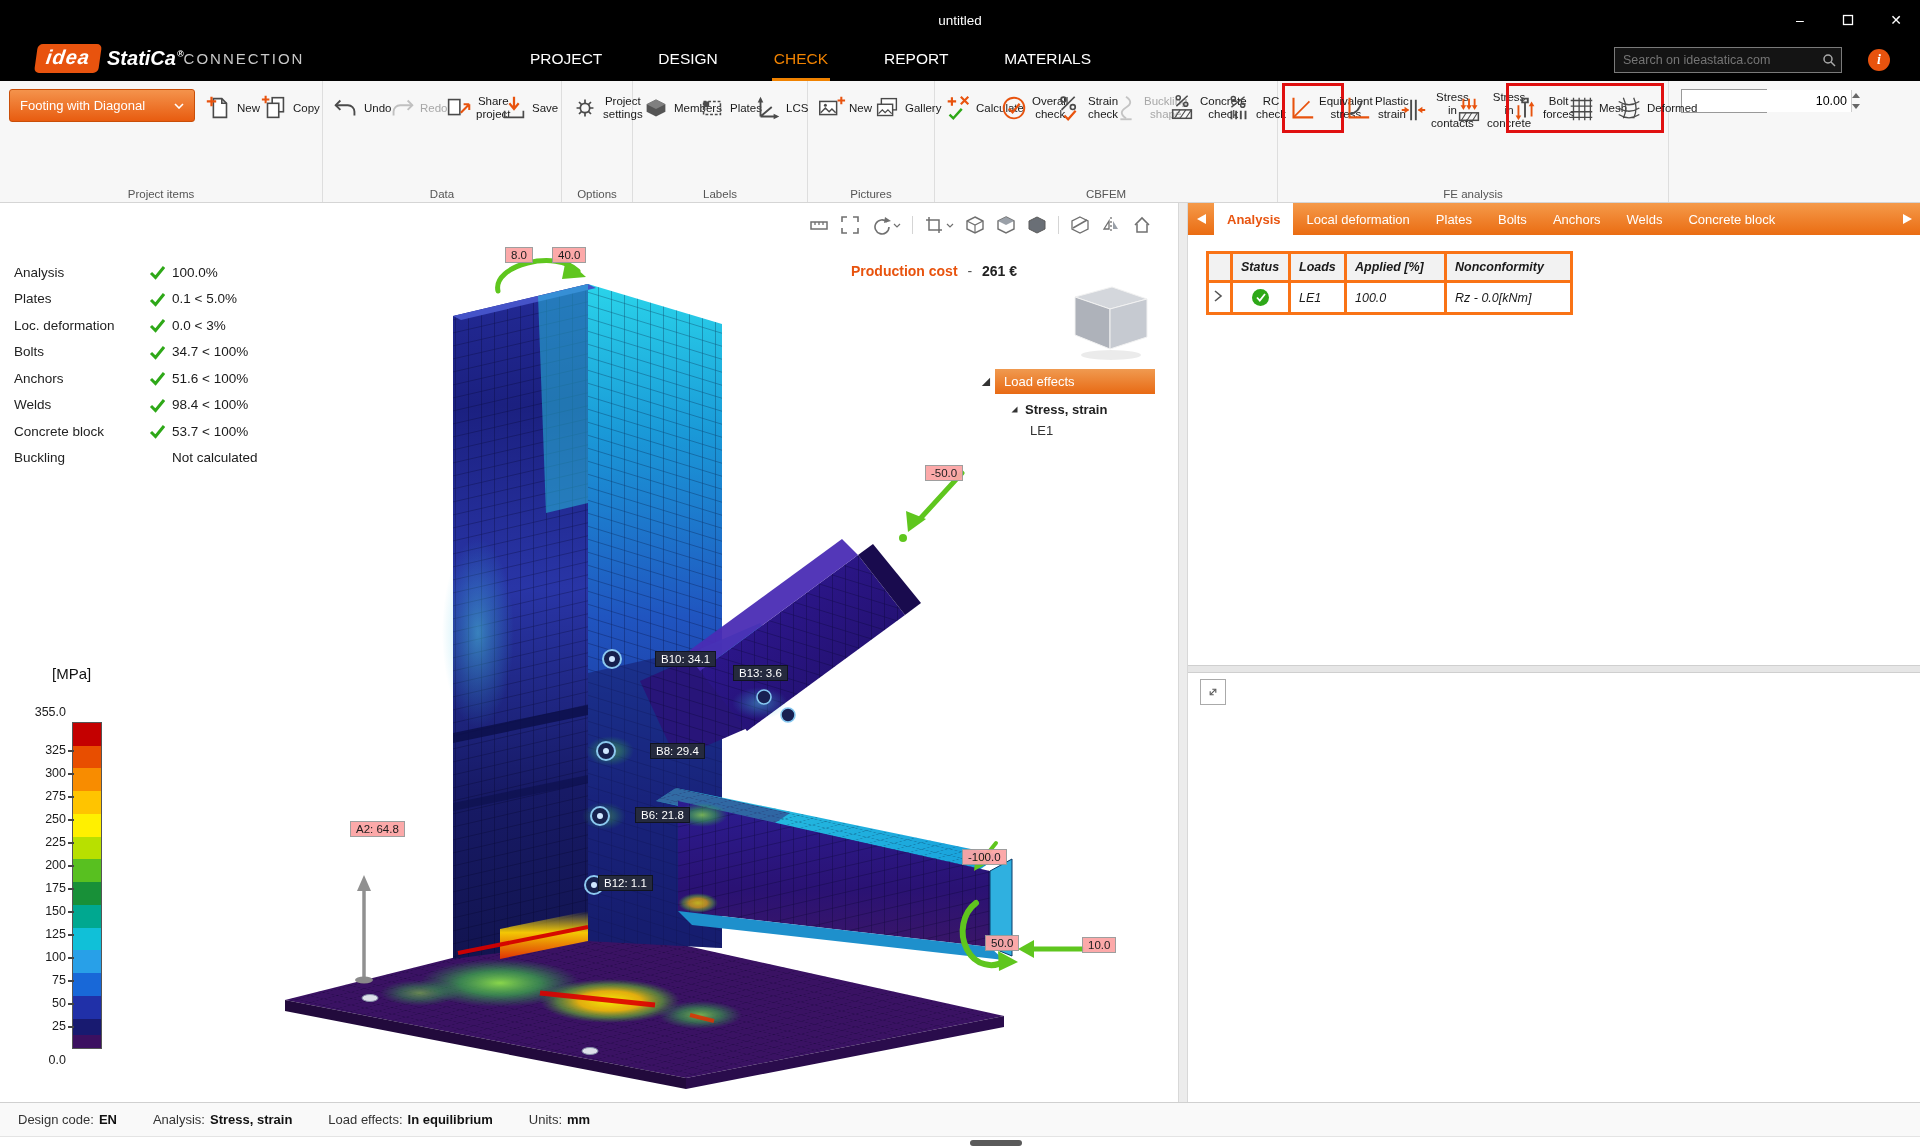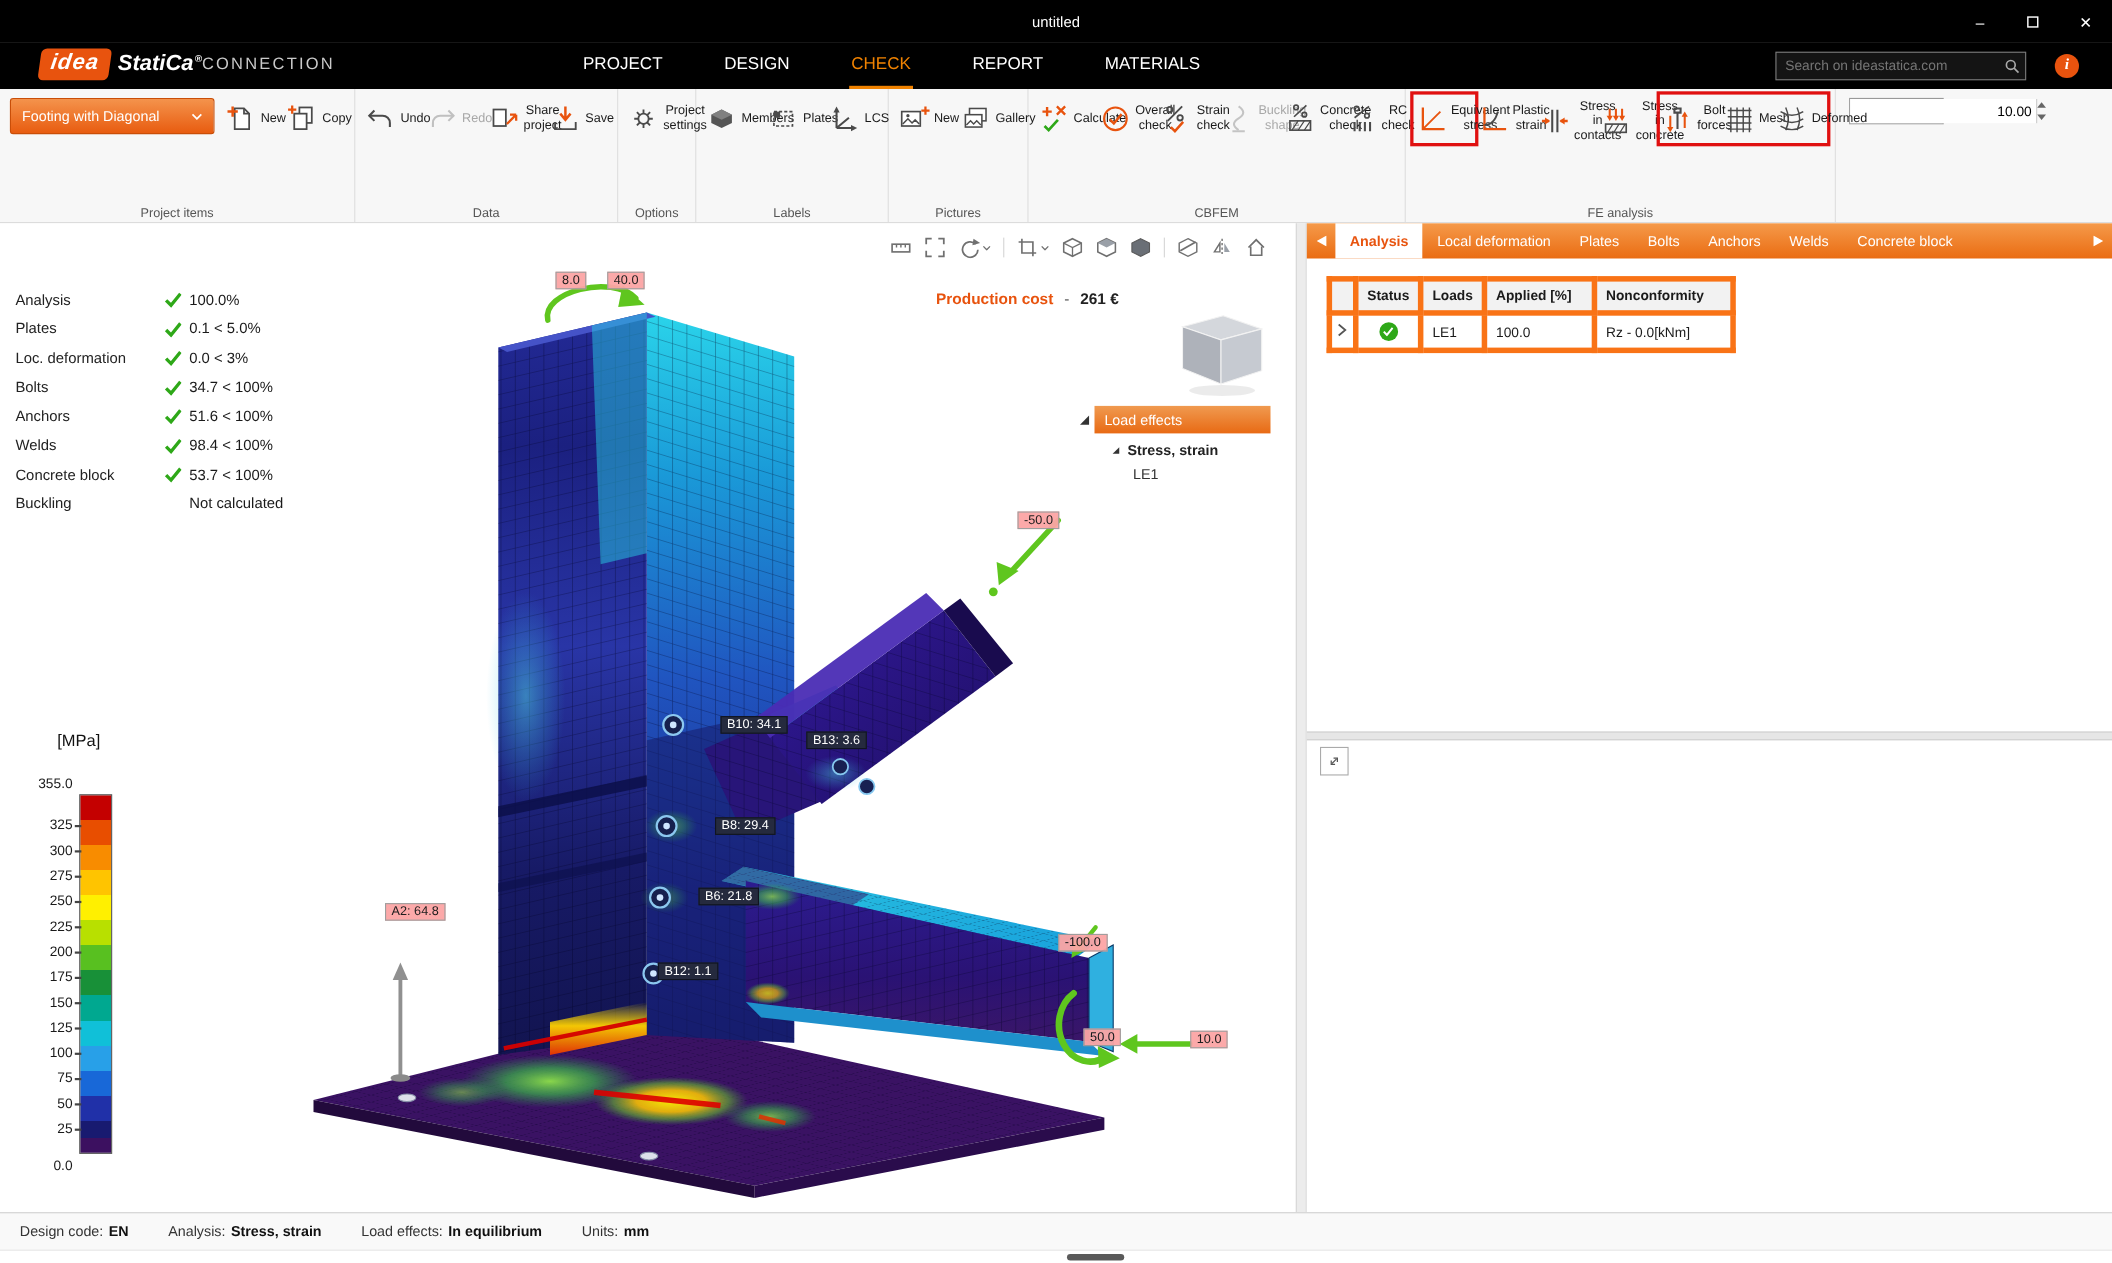--- a/index.html
+++ b/index.html
@@ -102,21 +102,21 @@
 
   
   .rp-tabs { height:32px; background:linear-gradient(#f59a4a,#ea6c12); display:flex; align-items:stretch; color:#fff; font-size:13px; }
   .rp-arrow { width:26px; display:flex; align-items:center; justify-content:center; cursor:pointer; }
   .rp-arrow.right { margin-left:auto; }
   .rp-tab { padding:0 13px; display:flex; align-items:center; cursor:pointer; white-space:nowrap; }
   .rp-tab.active { background:#fff; color:#e8540f; font-weight:bold; }
   .rp-content { padding:16px 18px; }
   .rp-title { color:#ef7d22; font-weight:bold; font-size:14px; margin-bottom:10px; }
   .fe-table { border-collapse:collapse; font-size:12.5px; }
-  .fe-table th, .fe-table td { border:5px solid #f97316; padding:6px 8px; text-align:left; }
+  .fe-table th, .fe-table td { border:3px solid #f97316; padding:6px 8px; text-align:left;font-style:italic; }
   .fe-table th { background:#f2f2f2; font-weight:bold; }
   .col-exp { width:24px; padding:6px 4px !important; }
   .td-status { text-align:center !important; }
   .ok-circle { display:inline-flex; width:17px; height:17px; border-radius:50%; background:#2ea818; align-items:center; justify-content:center; }
   .rp-splitter { position:absolute; top:462px; left:0; right:0; height:8px; background:#e6e6e6; border-top:1px solid #cfcfcf; border-bottom:1px solid #cfcfcf; cursor:row-resize; }
   .rp-expand { position:absolute; top:476px; left:12px; width:26px; height:26px; border:1px solid #aaa; background:#fff; display:flex; align-items:center; justify-content:center; cursor:pointer; }
 
   
   .statusbar { position:absolute; left:0; top:1102px; width:1920px; height:34px; background:#f9f9f9; border-top:1px solid #d0d0d0; display:flex; align-items:center; padding-left:18px; font-size:13px; }
   .sb-label { color:#333; margin-right:5px; }

